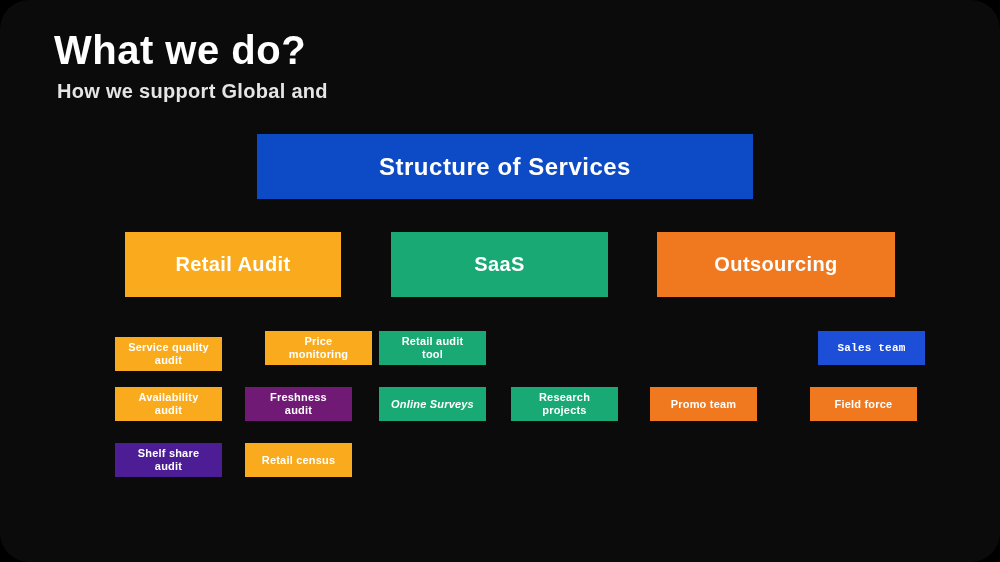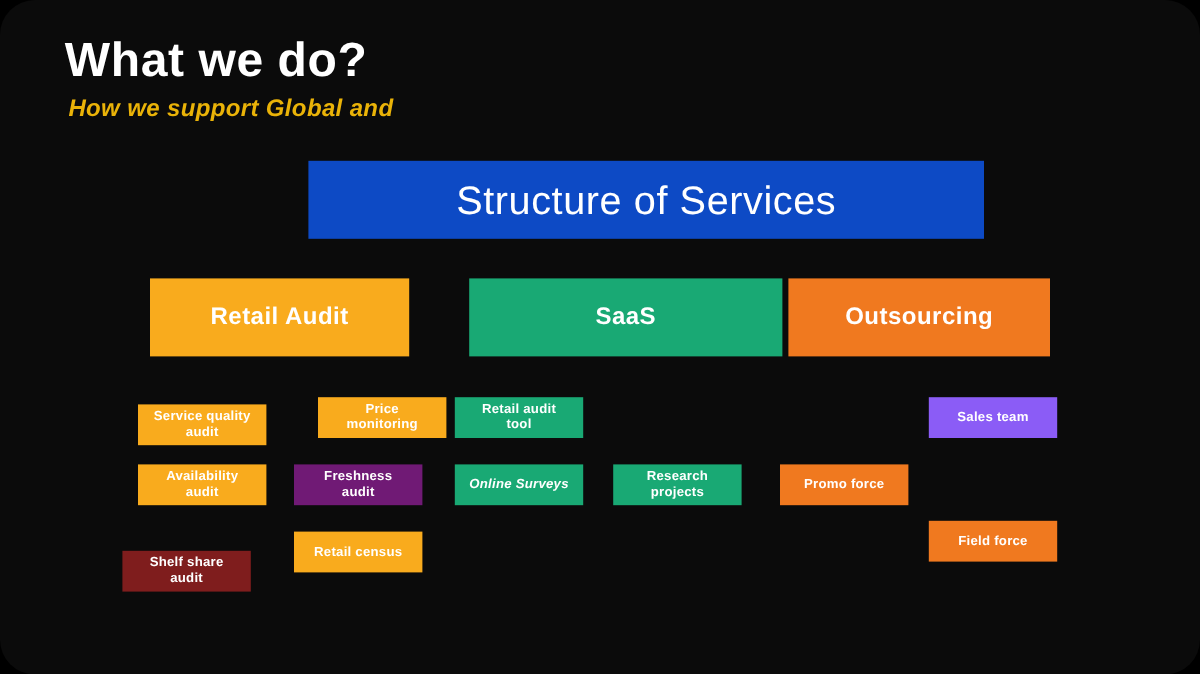--- a/index.html
+++ b/index.html
@@ -29,27 +29,27 @@
     top: 80px;
     font-size: 20px;
     font-weight: bold;
     line-height: 22px;
     letter-spacing: 0.3px;
   }
   .banner {
     position: absolute;
     left: 257px;
     top: 134px;
-    width: 563px;
+    width: 496px;
     height: 65px;
     display: flex;
     align-items: center;
     justify-content: center;
-    font-size: 33px;
-    font-weight: normal;
+    font-size: 24px;
+    font-weight: bold;
     color: #ffffff;
     letter-spacing: 0.5px;
   }
   .col-header {
     position: absolute;
     top: 232px;
     height: 65px;
     display: flex;
     align-items: center;
     justify-content: center;
@@ -72,39 +72,39 @@
     color: #ffffff;
     white-space: pre-line;
     letter-spacing: 0.2px;
   }
 </style>
 </head>
 <body>
 
 <div class="slide" id="slide" style="background: rgb(11, 11, 11); border-radius: 29px;">
   <div class="title" style="color: rgb(255, 255, 255);">What we do?</div>
-  <div class="subtitle" style="color: #eab308; font-style: italic;">
+  <div class="subtitle" style="color: #e5e5e5;">
     <div>How we support Global and</div>
   </div>
   <div class="banner" style="background: rgb(13, 74, 197);">Structure of Services</div>
 <div class="col-header" style="left: 125px; width: 216px; background: rgb(249, 171, 29);">Retail Audit</div>
     <div class="box" style="left: 115px; top: 337px; background: rgb(249, 171, 29);">Service quality
 audit</div>
     <div class="box" style="left: 245px; top: 331px; background: rgb(249, 171, 29); margin-left: 20px;">Price
 monitoring</div>
     <div class="box" style="left: 115px; top: 387px; background: rgb(249, 171, 29);">Availability
 audit</div>
     <div class="box" style="left: 245px; top: 387px; background: #701a75;">Freshness
 audit</div>
-    <div class="box" style="left: 102px; top: 443px; background: #7f1d1d; margin-top: 16px;">Shelf share
+    <div class="box" style="left: 115px; top: 443px; background: #4c1d95;">Shelf share
 audit</div>
     <div class="box" style="left: 245px; top: 443px; background: rgb(249, 171, 29);">Retail census</div>
-    <div class="col-header" style="left: 391px; width: 261px; background: rgb(25, 169, 116);">SaaS</div>
+    <div class="col-header" style="left: 391px; width: 217px; background: rgb(25, 169, 116);">SaaS</div>
     <div class="box" style="left: 379px; top: 331px; background: rgb(25, 169, 116);">Retail audit
 tool</div>
     <div class="box" style="left: 379px; top: 387px; background: rgb(25, 169, 116); font-style: italic;">Online Surveys</div>
     <div class="box" style="left: 511px; top: 387px; background: rgb(25, 169, 116); text-align: center;">Research
 projects</div>
-    <div class="col-header" style="left: 657px; width: 218px; background: rgb(240, 121, 31);">Outsourcing</div>
-    <div class="box" style="left: 774px; top: 331px; background: #8b5cf6;">Sales team</div>
-    <div class="box" style="left: 650px; top: 387px; background: rgb(240, 121, 31);">Promo force</div>
-    <div class="box" style="left: 774px; top: 387px; background: rgb(240, 121, 31); margin-top: 47px;">Field force</div>
+    <div class="col-header" style="left: 657px; width: 238px; background: rgb(240, 121, 31);">Outsourcing</div>
+    <div class="box" style="left: 818px; top: 331px; background: #1d4ed8; font-family: Liberation Mono, monospace;">Sales team</div>
+    <div class="box" style="left: 650px; top: 387px; background: rgb(240, 121, 31);">Promo team</div>
+    <div class="box" style="left: 810px; top: 387px; background: rgb(240, 121, 31);">Field force</div>
   </div>
 
 </body></html>

